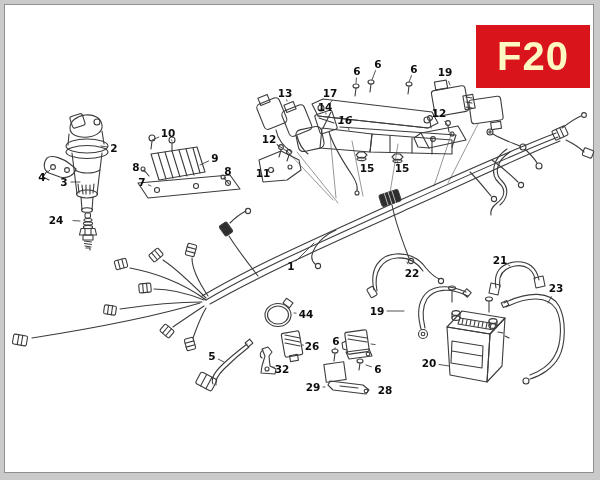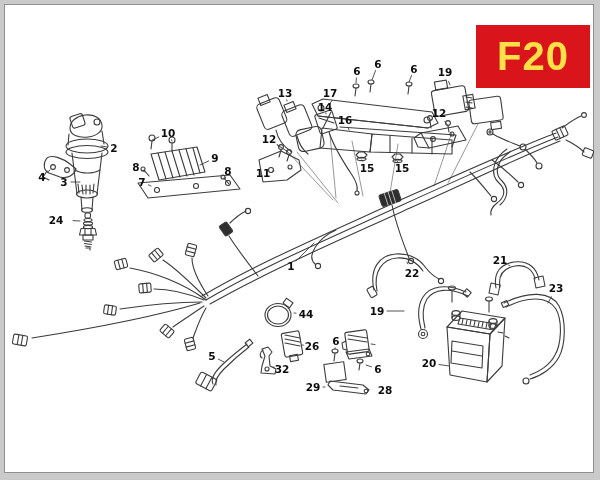--- a/index.html
+++ b/index.html
@@ -1,21 +1,21 @@
 <!DOCTYPE html>
 <html><head>
 <meta charset="utf-8">
 <style>
   html,body{margin:0;padding:0;}
   body{width:600px;height:480px;background:#cacaca;font-family:"Liberation Sans",sans-serif;}
   .stage{position:relative;width:600px;height:480px;overflow:hidden;}
   .sheet{position:absolute;left:4px;top:4px;width:590px;height:469px;background:#ffffff;border:1px solid #8f8f8f;box-sizing:border-box;}
   .title-wrap{position:absolute;left:2px;top:36px;height:16px;width:240px;overflow:hidden;}
   .title-wrap span{display:block;margin-top:-7px;font-weight:bold;font-size:18px;letter-spacing:.3px;color:#161616;white-space:nowrap;}
-  .badge{position:absolute;left:476px;top:25px;width:114px;height:63px;background:#d9141b;display:flex;align-items:center;justify-content:center;color:#fde047;font-weight:bold;font-size:40px;letter-spacing:1px;}
+  .badge{position:absolute;left:476px;top:25px;width:114px;height:63px;background:#d9141b;display:flex;align-items:center;justify-content:center;color:#fef9c3;font-weight:bold;font-size:40px;letter-spacing:1px;}
   svg.art{position:absolute;left:0;top:0;width:600px;height:480px;}
   .callout{position:absolute;transform:translate(-50%,-50%);font:bold 10.5px "DejaVu Sans",sans-serif;color:#0d0d0d;white-space:nowrap;}
   #callout-layer{position:absolute;left:0;top:0;width:600px;height:480px;pointer-events:none;}
 </style>
 </head>
 <body>
 
 <div class="stage">
   <div class="sheet"></div>
 
@@ -418,21 +418,21 @@
       <div class="callout" style="left: 228px; top: 171px;">8</div>
       <div class="callout" style="left: 215px; top: 158px;">9</div>
       <div class="callout" style="left: 168px; top: 133px;">10</div>
       <div class="callout" style="left: 263px; top: 173px;">11</div>
       <div class="callout" style="left: 269px; top: 139px;">12</div>
       <div class="callout" style="left: 439px; top: 113px;">12</div>
       <div class="callout" style="left: 285px; top: 93px;">13</div>
       <div class="callout" style="left: 325px; top: 107px;">14</div>
       <div class="callout" style="left: 367px; top: 168px;">15</div>
       <div class="callout" style="left: 402px; top: 168px;">15</div>
-      <div class="callout" style="left: 345px; top: 120px;">16</div>
+      <div class="callout" style="left: 345px; top: 120px; font-style: italic;">16</div>
       <div class="callout" style="left: 330px; top: 93px;">17</div>
       <div class="callout" style="left: 377px; top: 311px;">19</div>
       <div class="callout" style="left: 445px; top: 72px;">19</div>
       <div class="callout" style="left: 429px; top: 363px;">20</div>
       <div class="callout" style="left: 500px; top: 260px;">21</div>
       <div class="callout" style="left: 412px; top: 273px;">22</div>
       <div class="callout" style="left: 556px; top: 288px;">23</div>
       <div class="callout" style="left: 56px; top: 220px; text-align: center;">24</div>
       <div class="callout" style="left: 306px; top: 314px;">44</div>
       <div class="callout" style="left: 312px; top: 346px;">26</div>

